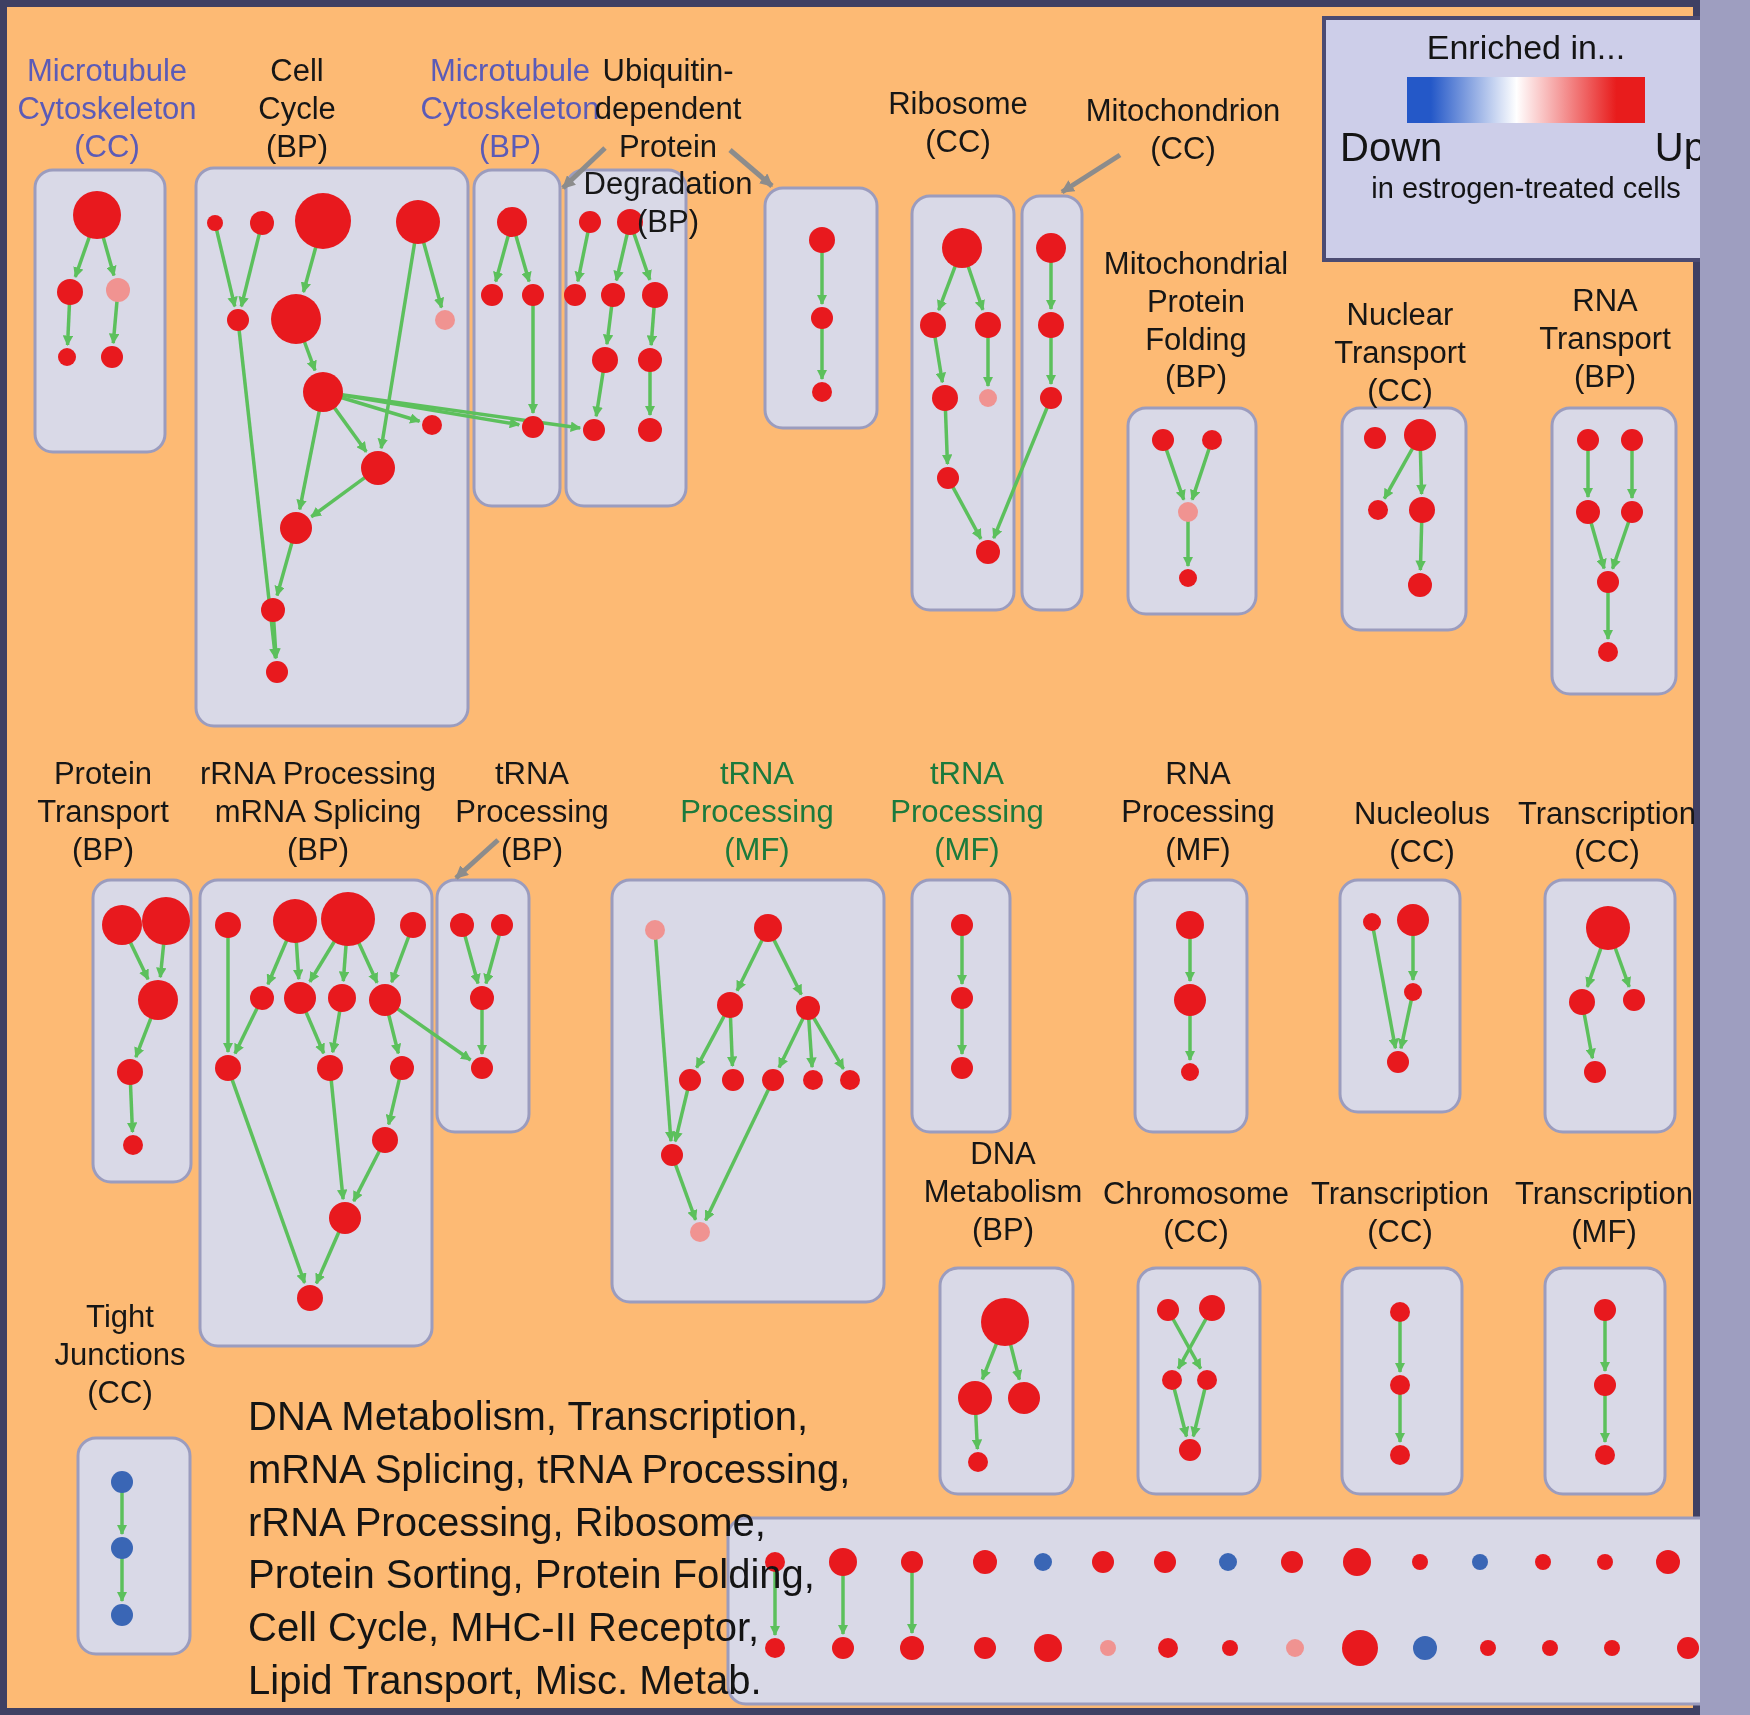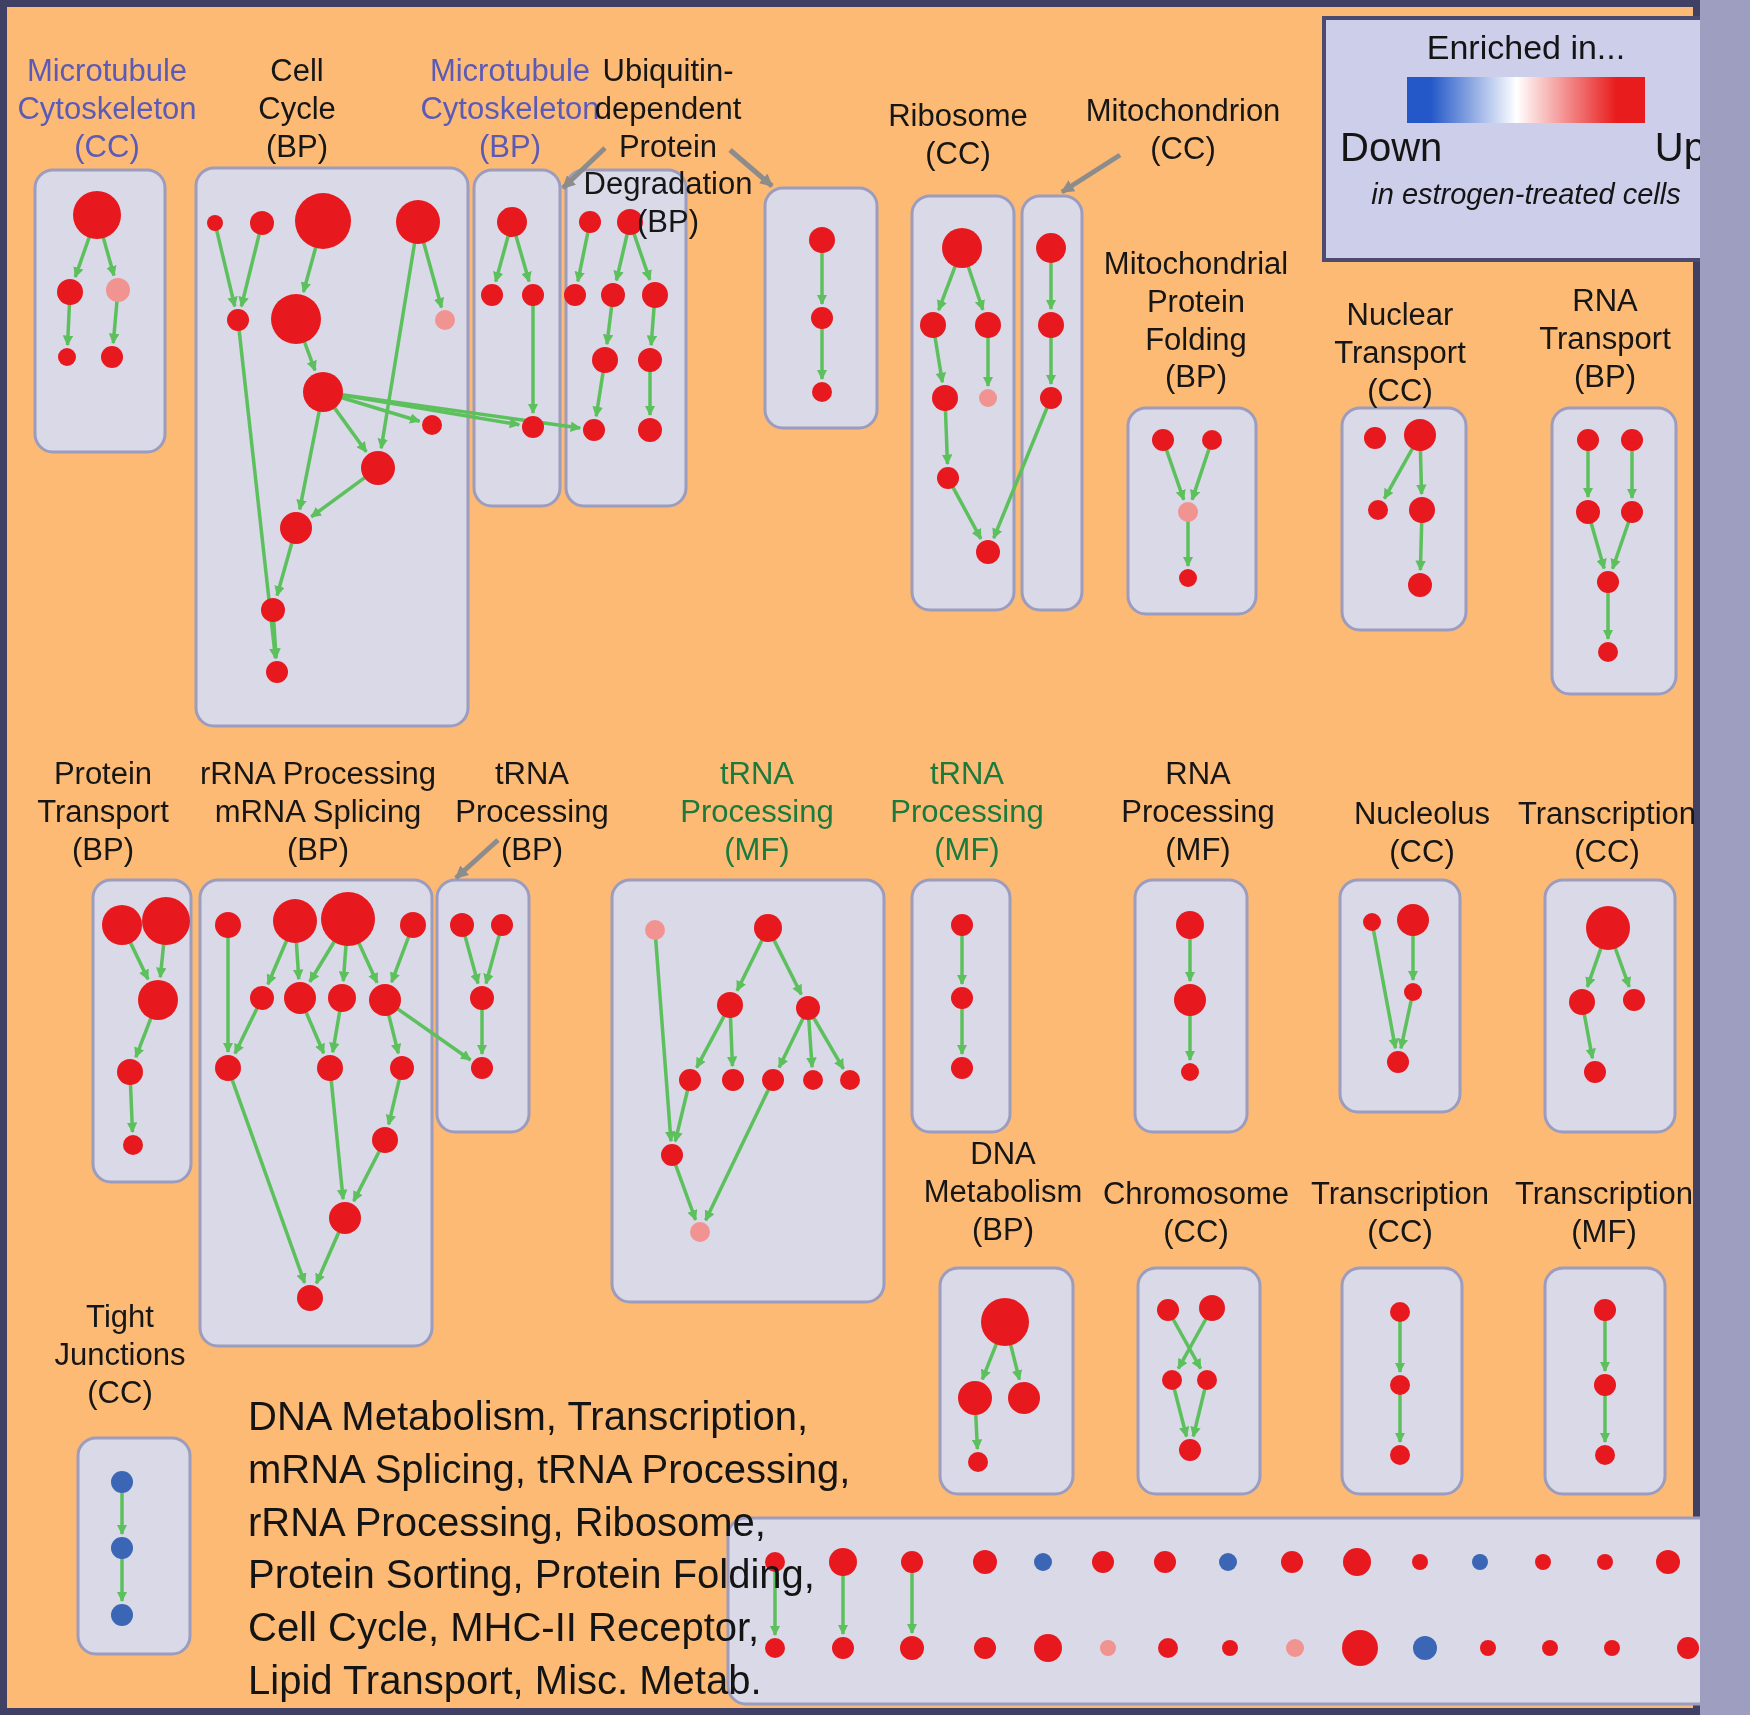--- a/index.html
+++ b/index.html
@@ -17,21 +17,21 @@
     position:absolute;left:248px;top:1390px;font-size:40px;line-height:1.32;
     white-space:pre-line;color:#141414;
   }
   #legend{
     position:absolute;left:1322px;top:16px;width:408px;height:246px;
     border:4px solid #4b4b72;background:#cdcee9;box-sizing:border-box;text-align:center;
   }
   #legend-title{font-size:34px;margin-top:8px;color:#141414;}
   #legend-bar{width:238px;height:46px;margin:10px auto 0;}
   #legend-downup{display:flex;justify-content:space-between;padding:2px 20px 0 14px;font-size:40px;color:#141414;}
-  .legend-sub{font-size:29px;color:#141414;margin-top:8px;font-style:italic;}
+  .legend-sub{font-size:29px;color:#141414;margin-top:2px;}
 </style>
 </head>
 <body>
 
 <div id="canvas">
   <svg id="net" viewBox="0 0 1750 1715">
       <defs>
         <marker id="ah" viewBox="0 0 10 10" refX="9" refY="5" markerWidth="3" markerHeight="3" orient="auto-start-reverse">
           <path d="M0,0 L10,5 L0,10 z" fill="#5cc05c"></path>
         </marker>
@@ -351,21 +351,21 @@
         <div>Cytoskeleton</div>
         <div>(BP)</div>
       </div>
       <div class="clabel" style="left: 668px; top: 52px; color: rgb(22, 22, 22);">
         <div>Ubiquitin-</div>
         <div>dependent</div>
         <div>Protein</div>
         <div>Degradation</div>
         <div>(BP)</div>
       </div>
-      <div class="clabel" style="left: 958px; top: 85px; color: rgb(22, 22, 22); margin-top: 12px;">
+      <div class="clabel" style="left: 958px; top: 85px; color: rgb(22, 22, 22);">
         <div>Ribosome</div>
         <div>(CC)</div>
       </div>
       <div class="clabel" style="left: 1183px; top: 92px; color: rgb(22, 22, 22);">
         <div>Mitochondrion</div>
         <div>(CC)</div>
       </div>
       <div class="clabel" style="left: 1196px; top: 245px; color: rgb(22, 22, 22);">
         <div>Mitochondrial</div>
         <div>Protein</div>

